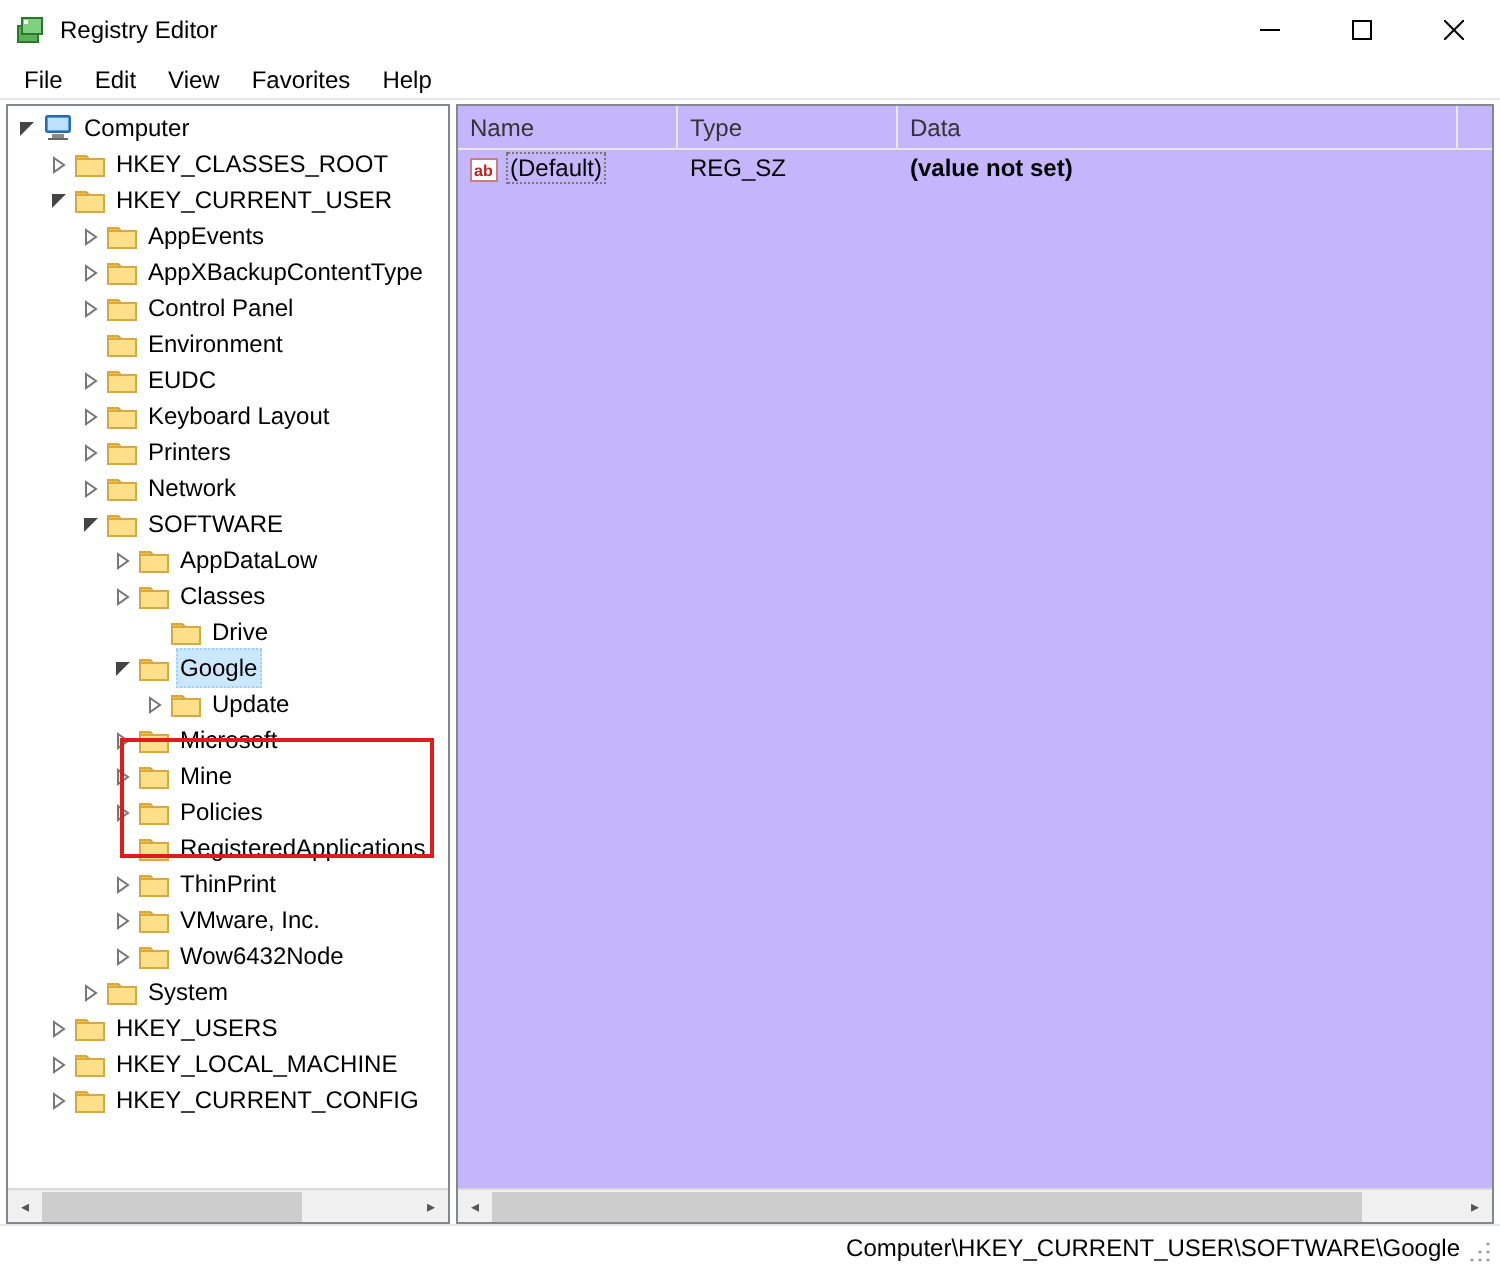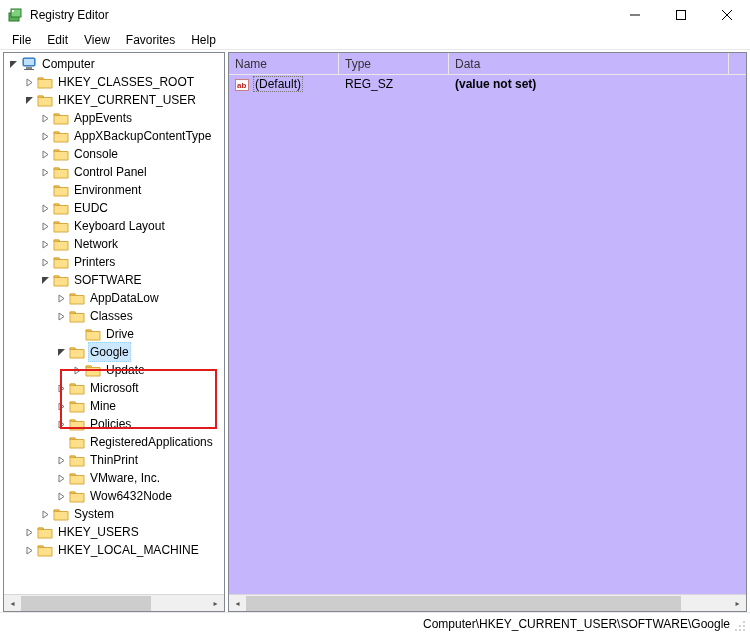--- a/index.html
+++ b/index.html
@@ -312,35 +312,20 @@
               <svg width="9" height="9">
                 <path d="M2 1 L7 4.5 L2 8 Z" fill="none" stroke="#777"></path>
               </svg>
             </span>
             <span class="folder-icon">
               <svg width="16" height="14" viewBox="0 0 16 14">
                 <path d="M1 3 L6 3 L7.5 4.5 L15 4.5 L15 13 L1 13 Z" fill="#ffe08a" stroke="#d9a93f"></path>
                 <path d="M1 3 L6 3 L7.5 4.5 L1 4.5 Z" fill="#f3c24f" stroke="#d9a93f"></path>
               </svg>
             </span>
-            <span class="tree-label">Console</span>
-          </div>
-          <div class="tree-node">
-            <span class="spacer" style="width:34px"></span>
-            <span class="expander">
-              <svg width="9" height="9">
-                <path d="M2 1 L7 4.5 L2 8 Z" fill="none" stroke="#777"></path>
-              </svg>
-            </span>
-            <span class="folder-icon">
-              <svg width="16" height="14" viewBox="0 0 16 14">
-                <path d="M1 3 L6 3 L7.5 4.5 L15 4.5 L15 13 L1 13 Z" fill="#ffe08a" stroke="#d9a93f"></path>
-                <path d="M1 3 L6 3 L7.5 4.5 L1 4.5 Z" fill="#f3c24f" stroke="#d9a93f"></path>
-              </svg>
-            </span>
             <span class="tree-label">Control Panel</span>
           </div>
           <div class="tree-node">
             <span class="spacer" style="width:34px"></span>
             <span class="expander none"></span>
             <span class="folder-icon">
               <svg width="16" height="14" viewBox="0 0 16 14">
                 <path d="M1 3 L6 3 L7.5 4.5 L15 4.5 L15 13 L1 13 Z" fill="#ffe08a" stroke="#d9a93f"></path>
                 <path d="M1 3 L6 3 L7.5 4.5 L1 4.5 Z" fill="#f3c24f" stroke="#d9a93f"></path>
               </svg>
@@ -383,36 +368,36 @@
               <svg width="9" height="9">
                 <path d="M2 1 L7 4.5 L2 8 Z" fill="none" stroke="#777"></path>
               </svg>
             </span>
             <span class="folder-icon">
               <svg width="16" height="14" viewBox="0 0 16 14">
                 <path d="M1 3 L6 3 L7.5 4.5 L15 4.5 L15 13 L1 13 Z" fill="#ffe08a" stroke="#d9a93f"></path>
                 <path d="M1 3 L6 3 L7.5 4.5 L1 4.5 Z" fill="#f3c24f" stroke="#d9a93f"></path>
               </svg>
             </span>
+            <span class="tree-label">Printers</span>
+          </div>
+          <div class="tree-node">
+            <span class="spacer" style="width:34px"></span>
+            <span class="expander">
+              <svg width="9" height="9">
+                <path d="M2 1 L7 4.5 L2 8 Z" fill="none" stroke="#777"></path>
+              </svg>
+            </span>
+            <span class="folder-icon">
+              <svg width="16" height="14" viewBox="0 0 16 14">
+                <path d="M1 3 L6 3 L7.5 4.5 L15 4.5 L15 13 L1 13 Z" fill="#ffe08a" stroke="#d9a93f"></path>
+                <path d="M1 3 L6 3 L7.5 4.5 L1 4.5 Z" fill="#f3c24f" stroke="#d9a93f"></path>
+              </svg>
+            </span>
             <span class="tree-label">Network</span>
-          </div>
-          <div class="tree-node">
-            <span class="spacer" style="width:34px"></span>
-            <span class="expander">
-              <svg width="9" height="9">
-                <path d="M2 1 L7 4.5 L2 8 Z" fill="none" stroke="#777"></path>
-              </svg>
-            </span>
-            <span class="folder-icon">
-              <svg width="16" height="14" viewBox="0 0 16 14">
-                <path d="M1 3 L6 3 L7.5 4.5 L15 4.5 L15 13 L1 13 Z" fill="#ffe08a" stroke="#d9a93f"></path>
-                <path d="M1 3 L6 3 L7.5 4.5 L1 4.5 Z" fill="#f3c24f" stroke="#d9a93f"></path>
-              </svg>
-            </span>
-            <span class="tree-label">Printers</span>
           </div>
           <div class="tree-node">
             <span class="spacer" style="width:34px"></span>
             <span class="expander">
               <svg width="9" height="9">
                 <path d="M1 1 L8 1 L1 8 Z" fill="#444"></path>
               </svg>
             </span>
             <span class="folder-icon">
               <svg width="16" height="14" viewBox="0 0 16 14">
@@ -631,20 +616,35 @@
                 <path d="M2 1 L7 4.5 L2 8 Z" fill="none" stroke="#777"></path>
               </svg>
             </span>
             <span class="folder-icon">
               <svg width="16" height="14" viewBox="0 0 16 14">
                 <path d="M1 3 L6 3 L7.5 4.5 L15 4.5 L15 13 L1 13 Z" fill="#ffe08a" stroke="#d9a93f"></path>
                 <path d="M1 3 L6 3 L7.5 4.5 L1 4.5 Z" fill="#f3c24f" stroke="#d9a93f"></path>
               </svg>
             </span>
             <span class="tree-label">HKEY_LOCAL_MACHINE</span>
+          </div>
+          <div class="tree-node">
+            <span class="spacer" style="width:18px"></span>
+            <span class="expander">
+              <svg width="9" height="9">
+                <path d="M2 1 L7 4.5 L2 8 Z" fill="none" stroke="#777"></path>
+              </svg>
+            </span>
+            <span class="folder-icon">
+              <svg width="16" height="14" viewBox="0 0 16 14">
+                <path d="M1 3 L6 3 L7.5 4.5 L15 4.5 L15 13 L1 13 Z" fill="#ffe08a" stroke="#d9a93f"></path>
+                <path d="M1 3 L6 3 L7.5 4.5 L1 4.5 Z" fill="#f3c24f" stroke="#d9a93f"></path>
+              </svg>
+            </span>
+            <span class="tree-label">HKEY_CURRENT_CONFIG</span>
           </div>
         </div>
       <div class="highlight-box"></div>
     </div>
     <div class="scrollbar-h">
       <div class="sb-btn">◂</div>
       <div class="sb-track">
         <div class="sb-thumb" style="left:0;width:70%;"></div>
       </div>
       <div class="sb-btn">▸</div>

